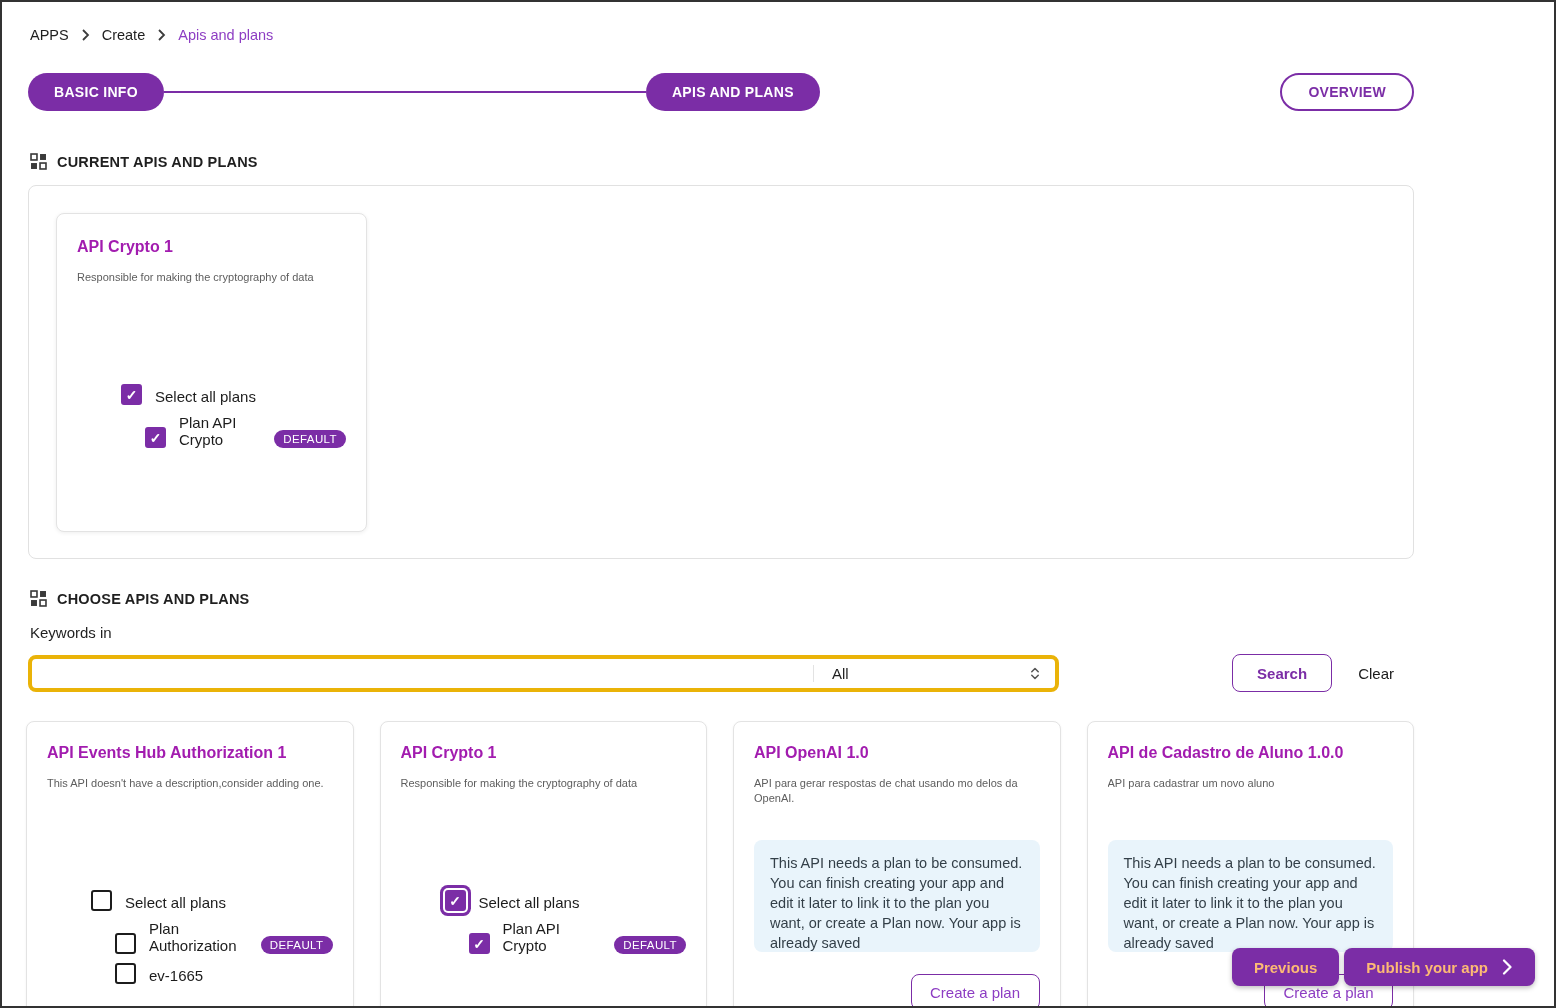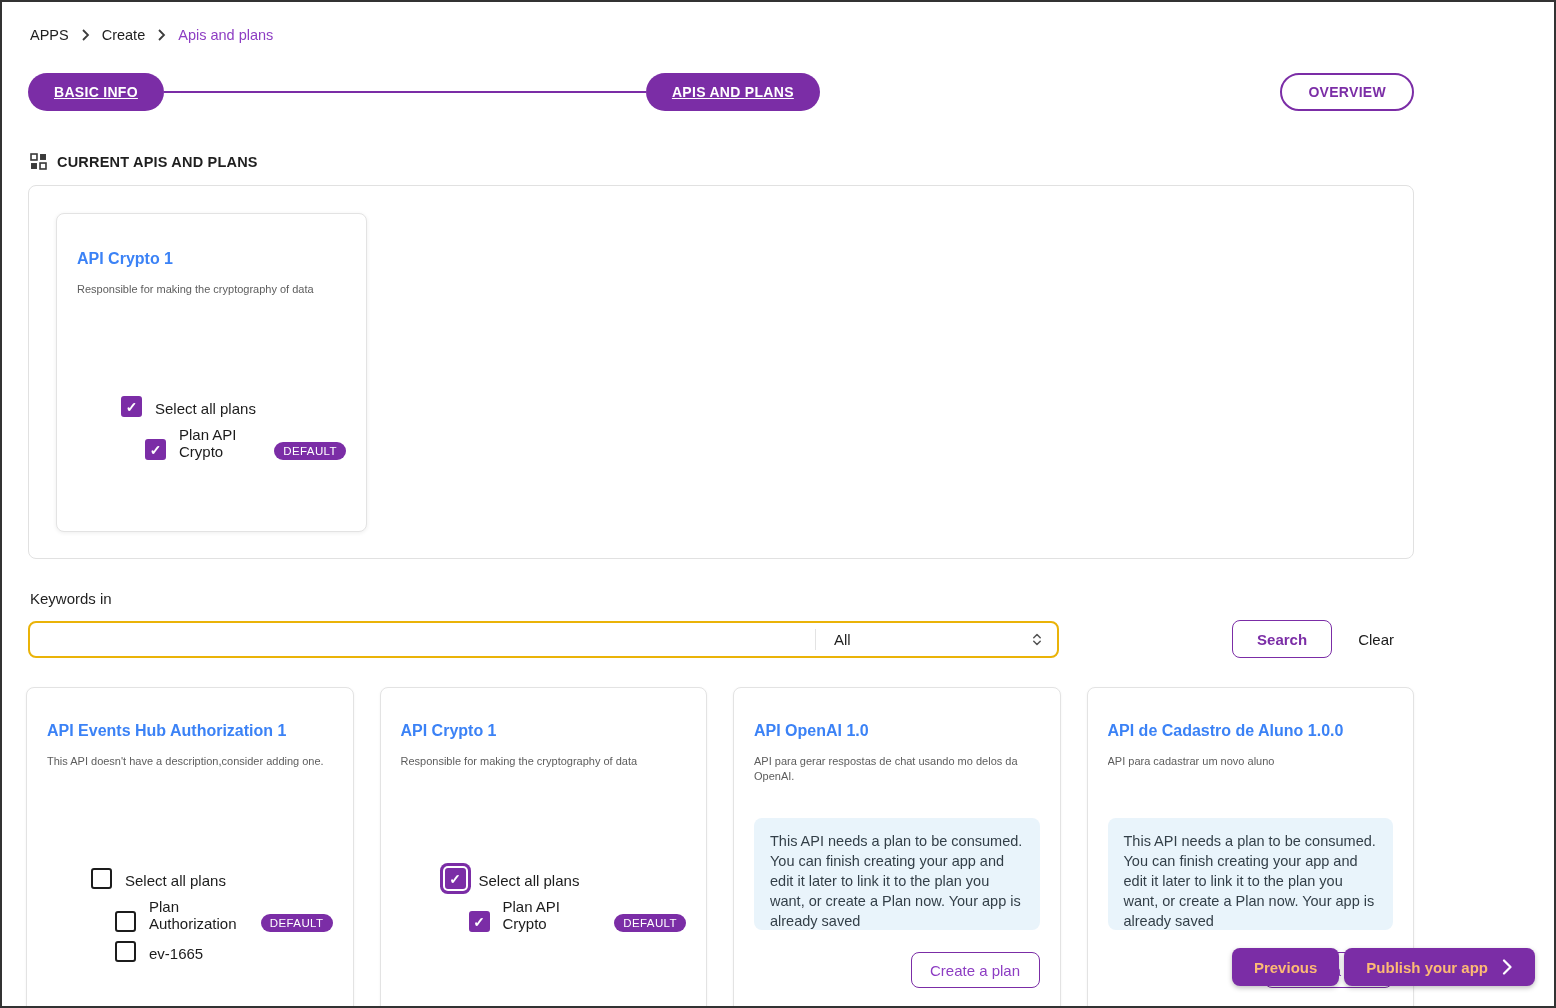--- a/index.html
+++ b/index.html
@@ -26,21 +26,21 @@
   .crumb.active{color:var(--accent-light);}
   .crumb-sep{display:flex;align-items:center;}
 
   
   .stepper{display:flex;align-items:center;margin-bottom:42px;}
   .pill{
     height:38px;border-radius:19px;display:flex;align-items:center;justify-content:center;
     padding:0 26px;font-size:14px;font-weight:bold;letter-spacing:.3px;box-sizing:border-box;
     white-space:nowrap;cursor:pointer;
   }
-  .pill.filled{background:var(--accent);color:#fff;text-decoration:underline;}
+  .pill.filled{background:var(--accent);color:#fff;}
   .pill.outline{background:#fff;color:var(--accent);border:2px solid var(--accent);}
   .connector{width:482px;height:2px;background:var(--accent);}
   .stepper-spacer{flex:1;}
 
   
   .section-header{display:flex;align-items:center;gap:10px;margin:0 0 0 2px;}
   .section-header .title{font-size:14.5px;font-weight:bold;letter-spacing:.2px;}
   .sh1{margin-bottom:15px;}
   .sh2{margin-bottom:17px;}
 
@@ -50,21 +50,21 @@
     margin-bottom:31px;padding:27px;
   }
 
   
   .api-card{
     width:311px;height:319px;box-sizing:border-box;background:#fff;
     border:1px solid #e3e3e3;border-radius:8px;
     box-shadow:0 1px 4px rgba(0,0,0,.07);
     padding:24px 20px;
   }
-  .api-card h3{margin:12px 0 14px;font-size:16px;font-weight:bold;color:#3b82f6;}
+  .api-card h3{margin:0 0 14px;font-size:16px;font-weight:bold;color:#a21caf;}
   .api-card .desc{font-size:11px;color:#5d5d5d;line-height:1.35;}
   .desc.tall{height:114px;overflow:hidden;}
   .desc.short{height:64px;overflow:hidden;}
 
   .cb-row{display:flex;align-items:flex-end;gap:13px;margin-bottom:9px;padding-left:44px;}
   .cb-row.sub{margin-left:24px;margin-bottom:9px;}
   .cb{
     width:17px;height:17px;flex:0 0 17px;border:2px solid #1c1c1c;border-radius:3px;
     background:#fff;display:flex;align-items:center;justify-content:center;cursor:pointer;
   }
@@ -74,21 +74,21 @@
   .cb-label{font-size:15px;color:#1c1c1c;}
   .badge{
     margin-left:auto;background:var(--accent);color:#fff;font-size:11.5px;letter-spacing:.4px;
     padding:3px 9px;border-radius:11px;white-space:nowrap;
   }
 
   
   .keywords-label{font-size:15px;margin:0 0 13px 2px;color:#1f1f1f;}
   .search-row{display:flex;align-items:center;margin-bottom:29px;}
   .search-bar{
-    flex:0 0 1031px;height:37px;box-sizing:border-box;border:2px solid #eab308;border-radius:8px;
+    flex:0 0 1031px;height:37px;box-sizing:border-box;border:4px solid #eab308;border-radius:8px;
     display:flex;align-items:stretch;background:#fff;
   }
   .search-input{
     flex:1;border:none;outline:none;background:transparent;padding:0 14px;font-size:15px;
     font-family:"Liberation Sans",sans-serif;color:#1f1f1f;border-radius:8px 0 0 8px;
   }
   .bar-divider{width:1px;background:#e3e3e3;margin:6px 0;}
   .scope-select{
     flex:0 0 209px;display:flex;align-items:center;gap:8px;padding:0 14px 0 18px;cursor:pointer;
   }
@@ -178,20 +178,31 @@
           <span class="cb-label">Select all plans</span>
         </div>
         <div class="cb-row sub">
           <span class="cb checked"></span>
           <span class="cb-label">Plan API Crypto</span>
           <span class="badge">DEFAULT</span>
         </div>
       </div>
     </div>
 
+    <div class="section-header sh2">
+      <span class="icon">
+        <svg width="17" height="17" viewBox="0 0 20 20">
+          <rect x="1.2" y="1.2" width="7" height="7" fill="none" stroke="#3a3a3a" stroke-width="1.9"></rect>
+          <rect x="11.8" y="1.2" width="7" height="7" fill="#3a3a3a"></rect>
+          <rect x="1.2" y="11.8" width="7" height="7" fill="#3a3a3a"></rect>
+          <rect x="11.8" y="11.8" width="7" height="7" fill="none" stroke="#3a3a3a" stroke-width="1.9"></rect>
+        </svg>
+      </span>
+      <span class="title">CHOOSE APIS AND PLANS</span>
+    </div>
 
     <div class="keywords-label">Keywords in</div>
 
     <div class="search-row">
       <div class="search-bar">
         <input class="search-input" type="text" value="" style="">
         <div class="bar-divider"></div>
         <div class="scope-select">
           <span class="scope-value">All</span>
           <span class="icon">

